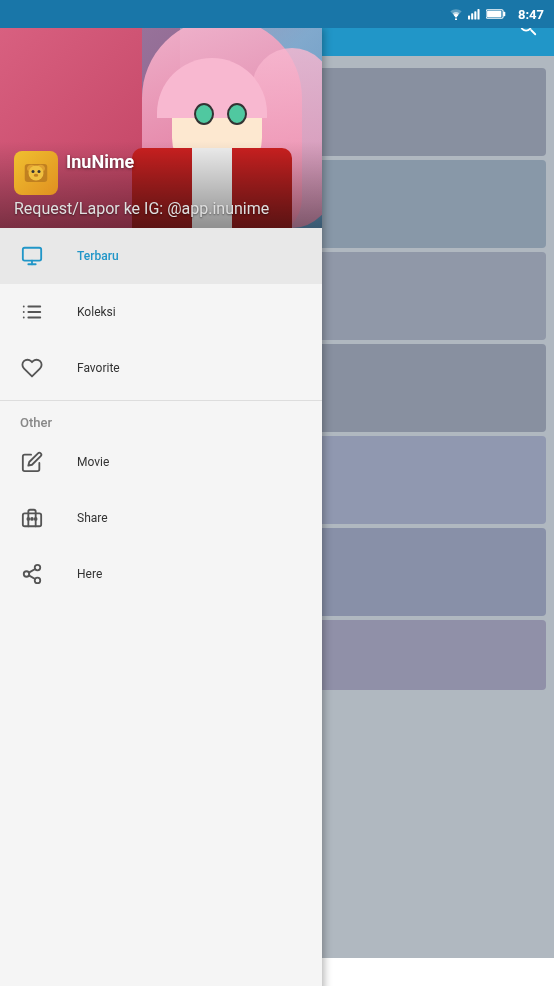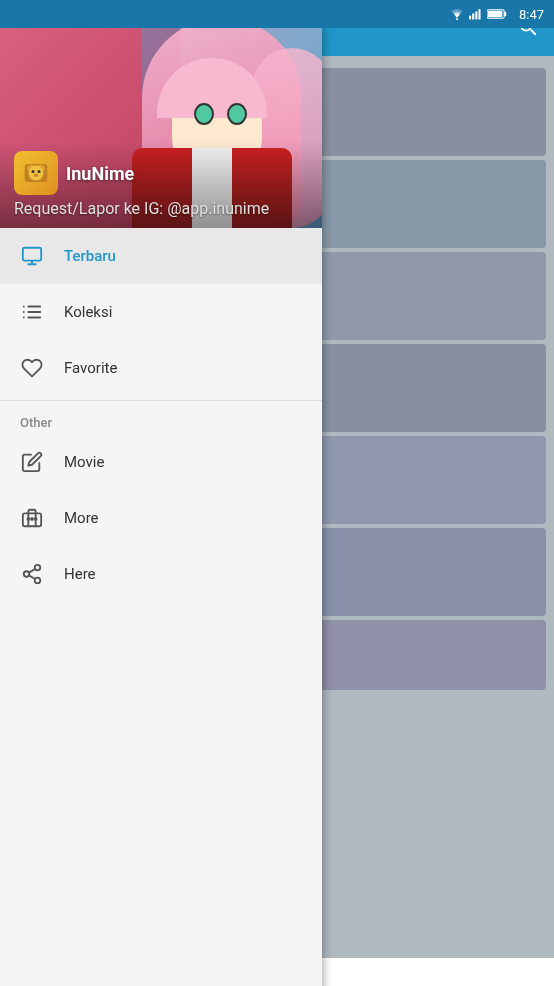--- a/index.html
+++ b/index.html
@@ -29,21 +29,21 @@
     .status-bar-icons {
       display: flex;
       align-items: center;
       gap: 4px;
       color: white;
       font-size: 12px;
     }
     .status-time {
       color: white;
       font-size: 13px;
-      font-weight: normal;
+      font-weight: bold;
       margin-left: 8px;
     }
 
     
     .drawer {
       width: 322px;
       height: 100%;
       background: #f5f5f5;
       display: flex;
       flex-direction: column;
@@ -169,21 +169,20 @@
     .drawer-brand {
       position: absolute;
       bottom: 0;
       left: 0;
       right: 0;
       padding: 10px 14px;
       background: linear-gradient(transparent, rgba(0,0,0,0.4));
     }
     .app-icon-row {
       display: flex;
-      align-items: center;
       gap: 8px;
       margin-bottom: 4px;
     }
     .app-icon {
       width: 44px;
       height: 44px;
       background: linear-gradient(135deg, #f0c030 0%, #e09020 100%);
       border-radius: 8px;
       display: flex;
       align-items: center;
@@ -230,22 +229,23 @@
       align-items: center;
       justify-content: center;
       color: #5c9ec8;
       font-size: 18px;
       flex-shrink: 0;
     }
     .nav-icon.dark {
       color: #555;
     }
     .nav-label {
-      font-size: 15px;
+      font-size: 12px;
       color: #333;
+      margin-left: 13px;
     }
     .nav-item.active .nav-label {
       color: #2196c8;
       font-weight: 500;
     }
     .nav-item.active .nav-icon {
       color: #2196c8;
     }
     .nav-divider {
       height: 1px;
@@ -483,21 +483,21 @@
     <div class="nav-item">
       <span class="nav-icon dark">
         <svg class="icon-svg" viewBox="0 0 24 24" fill="none" stroke="#555" stroke-width="2" stroke-linecap="round" stroke-linejoin="round">
           <rect x="2" y="7" width="20" height="14" rx="2"></rect>
           <path d="M16 21V5a2 2 0 0 0-2-2h-4a2 2 0 0 0-2 2v16"></path>
           <circle cx="8" cy="13" r="1" fill="#555"></circle>
           <circle cx="12" cy="13" r="1" fill="#555"></circle>
           <circle cx="16" cy="13" r="1" fill="#555"></circle>
         </svg>
       </span>
-      <span class="nav-label">More</span>
+      <span class="nav-label">Share</span>
     </div>
 
     <div class="nav-item">
       <span class="nav-icon dark">
         <svg class="icon-svg" viewBox="0 0 24 24" fill="none" stroke="#555" stroke-width="2" stroke-linecap="round" stroke-linejoin="round">
           <circle cx="18" cy="5" r="3"></circle>
           <circle cx="6" cy="12" r="3"></circle>
           <circle cx="18" cy="19" r="3"></circle>
           <line x1="8.59" y1="13.51" x2="15.42" y2="17.49"></line>
           <line x1="15.41" y1="6.51" x2="8.59" y2="10.49"></line>

